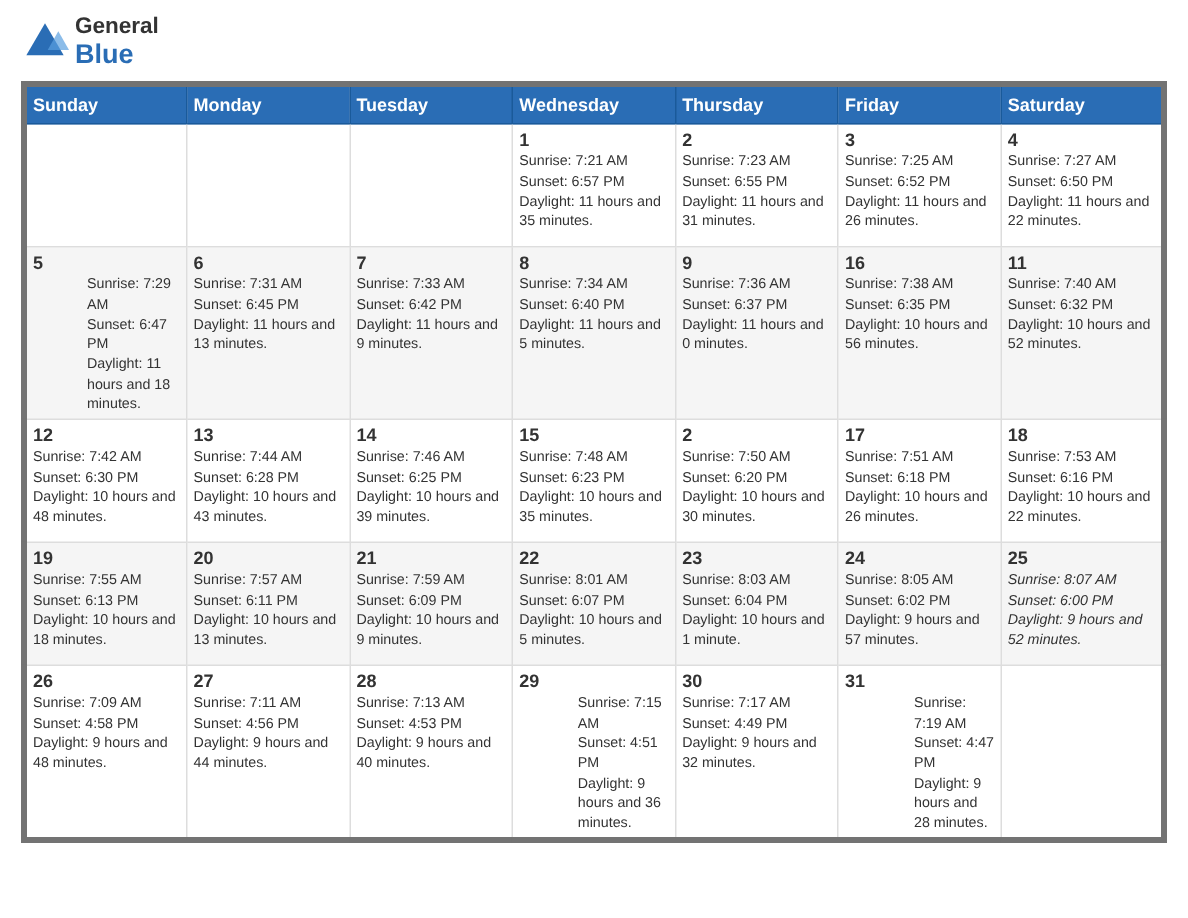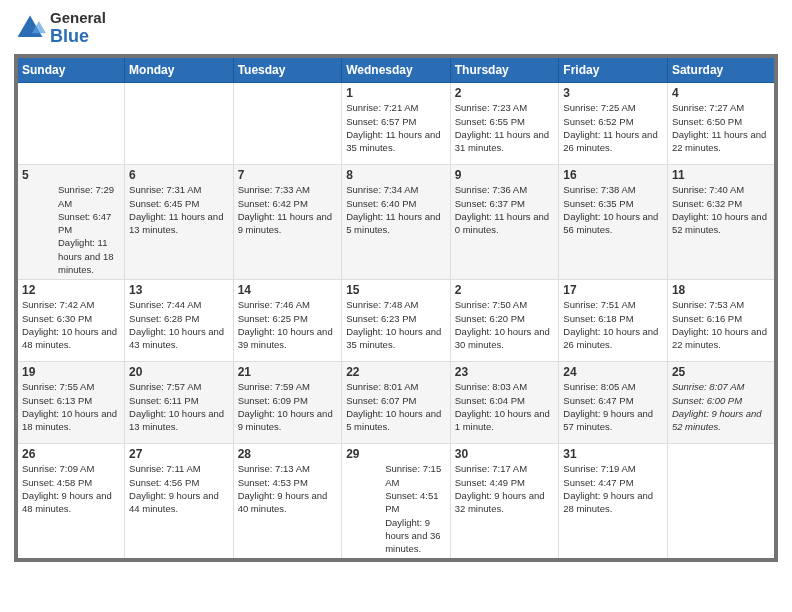--- a/index.html
+++ b/index.html
@@ -264,21 +264,21 @@
           </td>
           <td>
             <span class="day-number">23</span>
             <div class="day-info" style="white-space: pre-line;">Sunrise: 8:03 AM
 Sunset: 6:04 PM
 Daylight: 10 hours and 1 minute.</div>
           </td>
           <td>
             <span class="day-number">24</span>
             <div class="day-info" style="white-space: pre-line;">Sunrise: 8:05 AM
-Sunset: 6:47 PM
+Sunset: 6:02 PM
 Daylight: 9 hours and 57 minutes.</div>
           </td>
           <td>
             <span class="day-number">25</span>
             <div class="day-info" style="white-space: pre-line; font-style: italic;">Sunrise: 8:07 AM
 Sunset: 6:00 PM
 Daylight: 9 hours and 52 minutes.</div>
           </td>
         </tr>
         <tr>
@@ -307,21 +307,21 @@
 Daylight: 9 hours and 36 minutes.</div>
           </td>
           <td>
             <span class="day-number">30</span>
             <div class="day-info" style="white-space: pre-line;">Sunrise: 7:17 AM
 Sunset: 4:49 PM
 Daylight: 9 hours and 32 minutes.</div>
           </td>
           <td>
             <span class="day-number">31</span>
-            <div class="day-info" style="white-space: pre-line;">Sunrise: 7:19 AM
+            <div class="day-info" style="white-space: pre-line; margin-left: 46px;">Sunrise: 7:19 AM
 Sunset: 4:47 PM
 Daylight: 9 hours and 28 minutes.</div>
           </td>
           <td class="empty-cell"></td>
         </tr>
       </tbody>
   </table>
 </div>
 
 </body></html>

